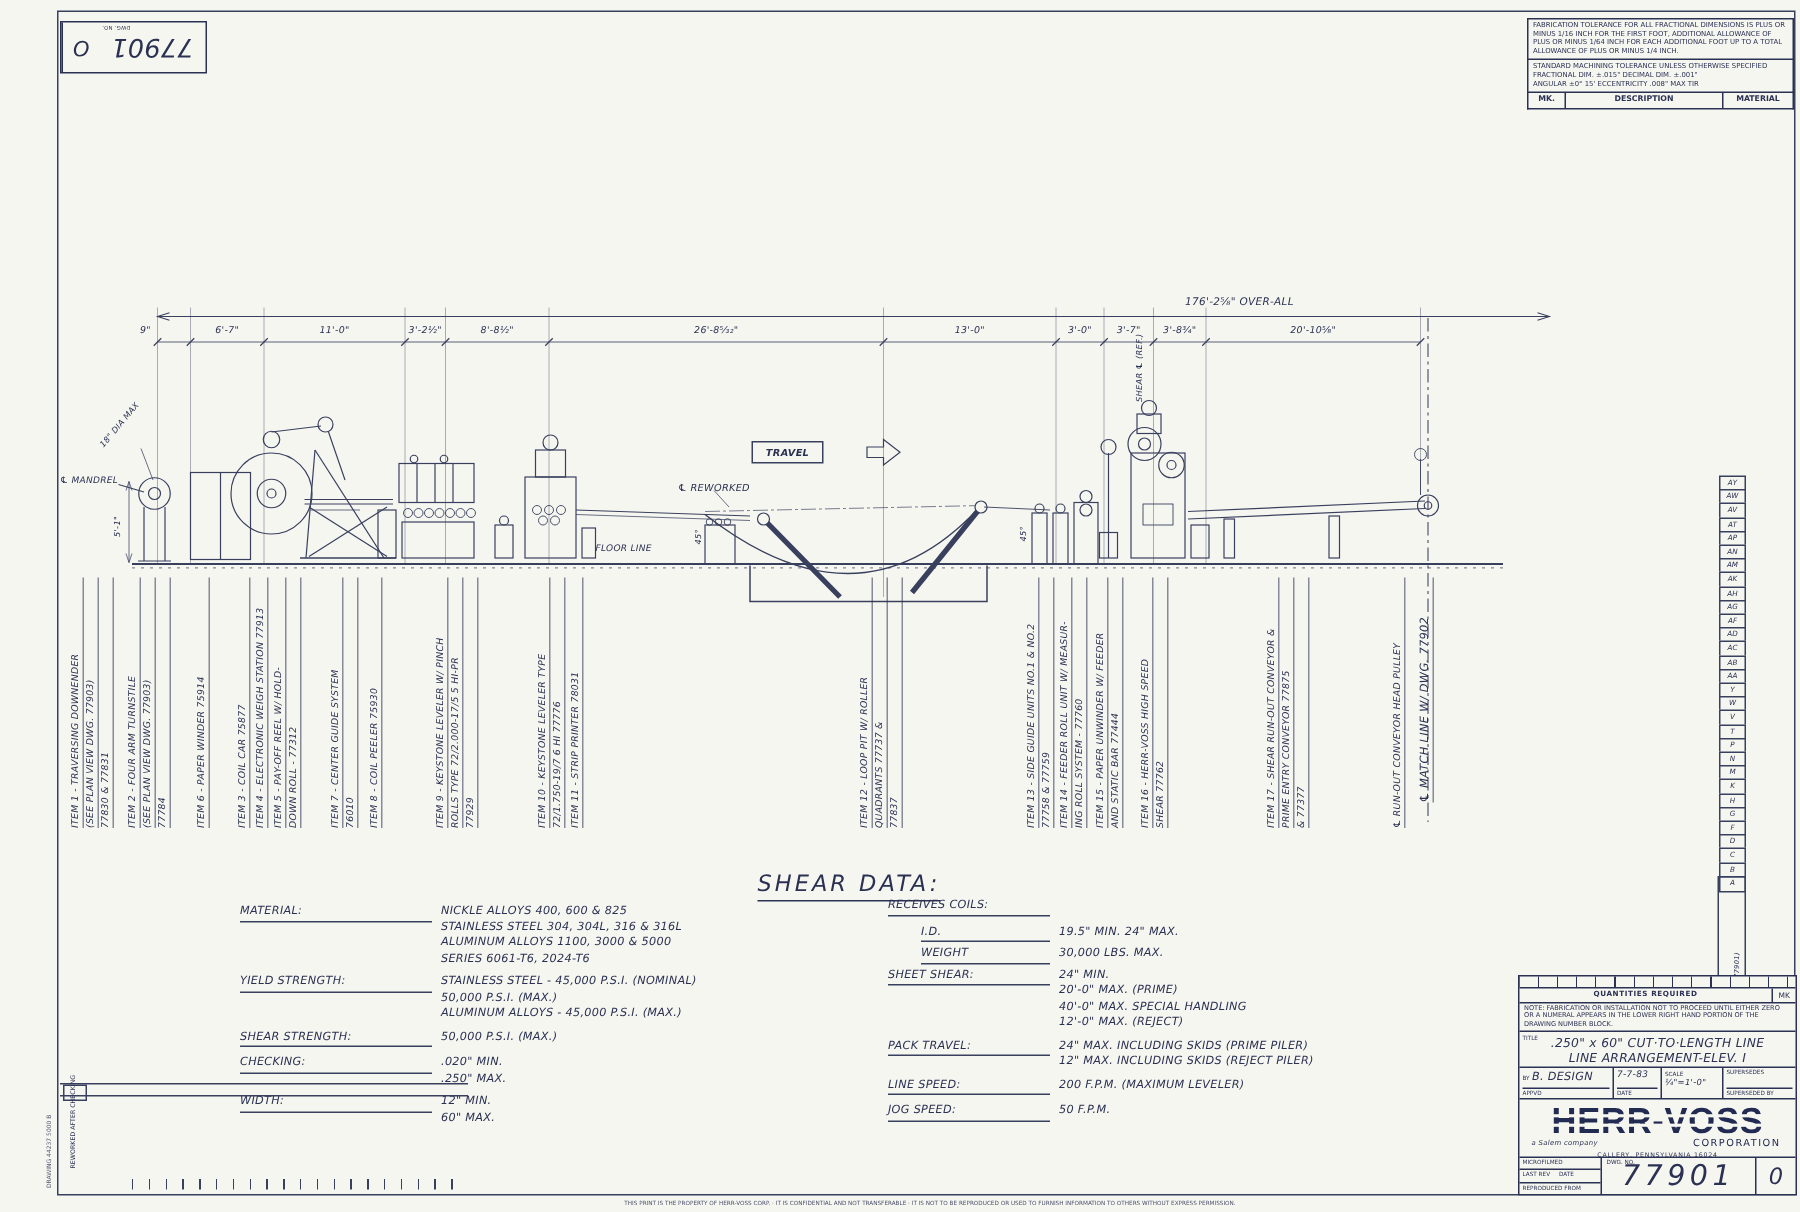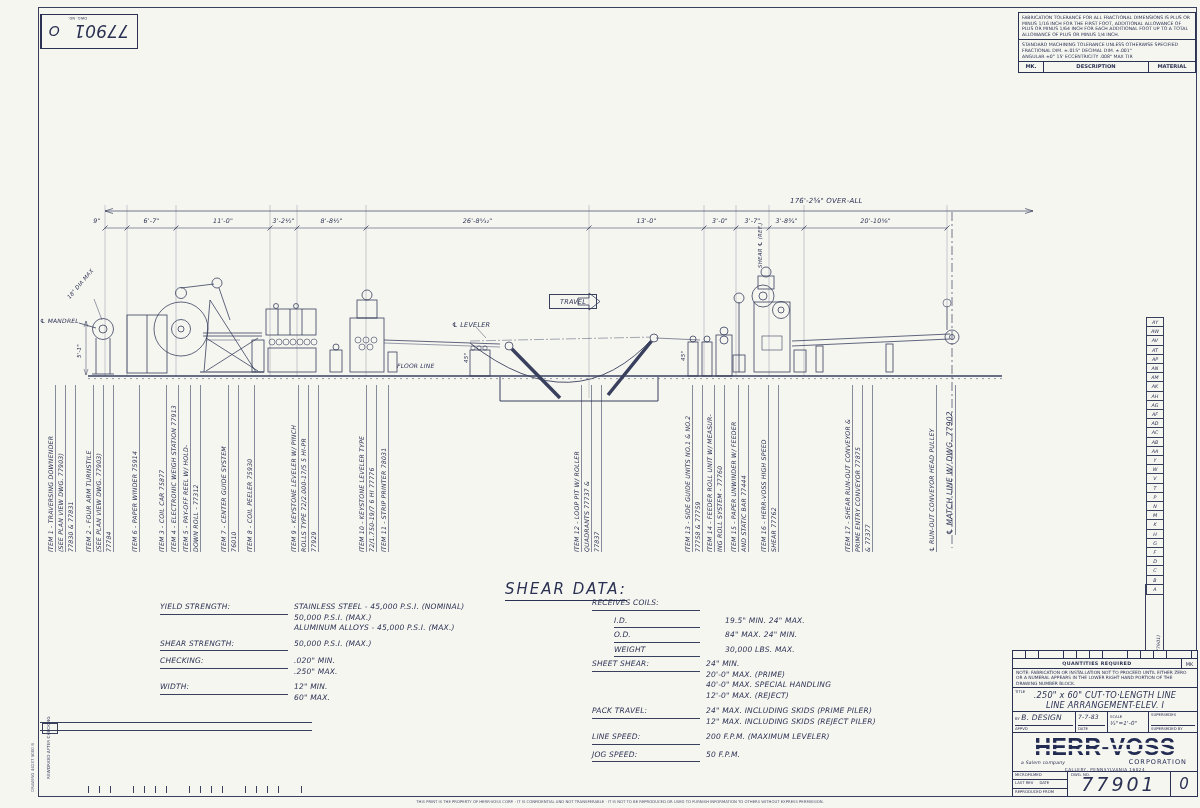--- a/index.html
+++ b/index.html
@@ -34,33 +34,33 @@
   
   .item-label{position:absolute;width:167px;transform:rotate(-90deg);transform-origin:0 0;
               font-size:6.2px;line-height:9px;white-space:nowrap;}
   .item-label .iline{border-bottom:.6px solid rgba(43,49,82,.55);width:100%;height:9px;}
   .item-label.big{font-size:7.6px;line-height:11px;width:150px;}
   .item-label.big .iline{height:11px;}
 
   
   .dlab{position:absolute;font-size:6px;white-space:nowrap;}
   .rot{transform:rotate(-90deg);transform-origin:0 0;}
-  .travel-box{position:absolute;left:549px;top:294px;width:46px;height:13px;border:1px solid #39405e;
-              display:flex;align-items:center;justify-content:center;font-size:6.5px;}
+  .travel-box{position:absolute;left:501px;top:294px;width:46px;height:13px;border:1px solid #39405e;
+              display:flex;align-items:center;justify-content:center;font-size:6.5px;font-weight:bold;}
 
   
   .dd-title{position:absolute;left:505px;top:580px;font-size:15px;letter-spacing:2px;
             border-bottom:1.2px solid #2b3152;padding-bottom:2px;}
   .dd-col{position:absolute;font-size:7.5px;line-height:10.5px;}
   .dd-left{left:160px;top:602px;width:420px;}
   .dd-right{left:592px;top:598px;width:440px;}
   .dd-row{display:flex;margin-bottom:5px;align-items:flex-start;}
   .dd-label{width:128px;border-bottom:.8px solid #39405e;flex:none;padding-bottom:1px;}
   .dd-right .dd-label{width:108px;}
-  .dd-row.sub{padding-left:22px;margin-bottom:2px;gap:19px;}
+  .dd-row.sub{padding-left:22px;margin-bottom:2px;}
   .dd-row.sub .dd-label{width:86px;}
   .dd-values{padding-left:6px;}
 
   
   .rev-box{position:absolute;left:1146px;width:16px;height:9.2px;border:.8px solid #39405e;
            font-size:4.8px;display:flex;align-items:center;justify-content:center;font-style:italic;background:#f6f6f1;}
   .side-box{position:absolute;left:1145px;top:584px;width:17px;height:74px;border:.9px solid #39405e;}
   .side-code{position:absolute;left:1156px;top:654px;font-size:4.5px;transform:rotate(-90deg);transform-origin:0 0;white-space:nowrap;}
 
   
@@ -309,21 +309,21 @@
       <div class="dim-label hand" style="left: 720px;">3'-0"</div>
       <div class="dim-label hand" style="left: 752.5px;">3'-7"</div>
       <div class="dim-label hand" style="left: 786.5px;">3'-8¾"</div>
       <div class="dim-label hand" style="left: 875.5px;">20'-10⅝"</div>
     </div>
 
   <div class="dlab hand" style="left:40px;top:317px;">℄ MANDREL</div>
   <div class="dlab hand" style="left:66px;top:296px;font-size:5.5px;transform:rotate(-50deg);transform-origin:0 0;">18" DIA MAX</div>
   <div class="dlab hand rot" style="left:76px;top:358px;font-size:5.5px;">5'-1"</div>
   <div class="travel-box hand">TRAVEL</div>
-  <div class="dlab hand" style="left:452px;top:321px;font-size:6.5px;">℄ LEVELER</div>
+  <div class="dlab hand" style="left:452px;top:321px;font-size:6.5px;">℄ REWORKED</div>
   <div class="dlab hand" style="left:397px;top:362px;">FLOOR LINE</div>
   <div class="dlab hand rot" style="left:757px;top:268px;font-size:5.5px;">SHEAR ℄ (REF.)</div>
   <div class="dlab hand rot" style="left:463px;top:363px;font-size:5.5px;">45°</div>
   <div class="dlab hand rot" style="left:680px;top:361px;font-size:5.5px;">45°</div>
 
   <div>
       <div class="item-label hand" style="left: 46px; top: 552px;">
         <div class="iline">ITEM 1 - TRAVERSING DOWNENDER</div>
         <div class="iline">(SEE PLAN VIEW DWG. 77903)</div>
         <div class="iline">77830 &amp; 77831</div>
@@ -395,20 +395,29 @@
         <div class="iline">℄ RUN-OUT CONVEYOR HEAD PULLEY</div>
       </div>
       <div class="item-label hand big" style="left: 944px; top: 535px;">
         <div class="iline">℄ MATCH LINE W/ DWG. 77902</div>
       </div>
     </div>
 
   <div class="dd-title hand">SHEAR  DATA:</div>
   <div class="dd-col dd-left">
       <div class="dd-row">
+        <div class="dd-label hand">MATERIAL:</div>
+        <div class="dd-values hand">
+          <div class="">NICKLE ALLOYS 400, 600 &amp; 825</div>
+          <div class="">STAINLESS STEEL 304, 304L, 316 &amp; 316L</div>
+          <div class="">ALUMINUM ALLOYS 1100, 3000 &amp; 5000</div>
+          <div class="">SERIES 6061-T6, 2024-T6</div>
+        </div>
+      </div>
+      <div class="dd-row">
         <div class="dd-label hand">YIELD STRENGTH:</div>
         <div class="dd-values hand">
           <div class="">STAINLESS STEEL - 45,000 P.S.I. (NOMINAL)</div>
           <div class="">50,000 P.S.I. (MAX.)</div>
           <div class="">ALUMINUM ALLOYS - 45,000 P.S.I. (MAX.)</div>
         </div>
       </div>
       <div class="dd-row">
         <div class="dd-label hand">SHEAR STRENGTH:</div>
         <div class="dd-values hand">
@@ -432,26 +441,20 @@
     </div>
   <div class="dd-col dd-right">
       <div class="dd-row">
         <div class="dd-label hand">RECEIVES COILS:</div>
         <div class="dd-values hand"></div>
       </div>
       <div class="dd-row sub">
         <div class="dd-label hand">I.D.</div>
         <div class="dd-values hand">
           <div class="">19.5" MIN.    24" MAX.</div>
-        </div>
-      </div>
-      <div class="dd-row sub">
-        <div class="dd-label hand">O.D.</div>
-        <div class="dd-values hand">
-          <div class="">84" MAX.    24" MIN.</div>
         </div>
       </div>
       <div class="dd-row sub">
         <div class="dd-label hand">WEIGHT</div>
         <div class="dd-values hand">
           <div class="">30,000 LBS. MAX.</div>
         </div>
       </div>
       <div class="dd-row">
         <div class="dd-label hand">SHEET SHEAR:</div>

